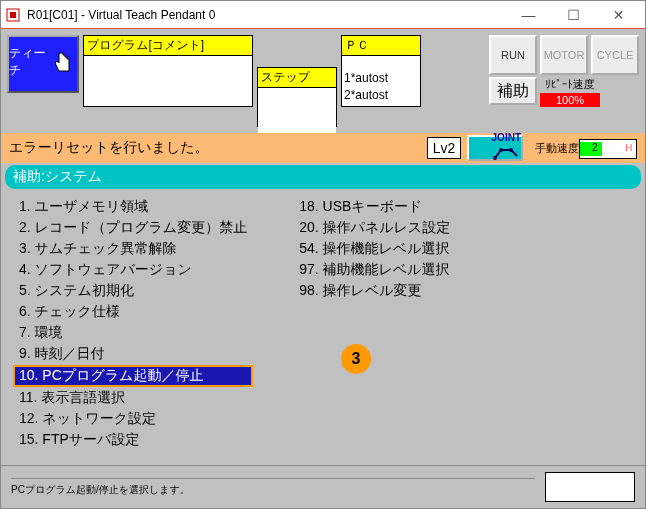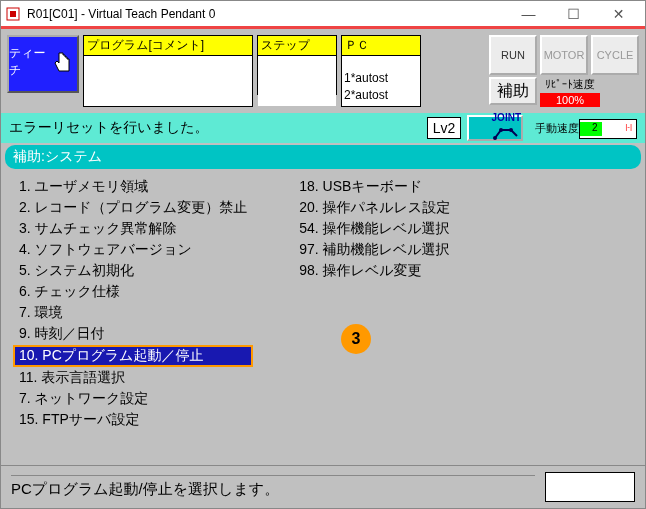--- a/index.html
+++ b/index.html
@@ -1,64 +1,64 @@
 <!DOCTYPE html>
 <html><head>
 <meta charset="utf-8">
 <style>
 * { box-sizing: border-box; margin: 0; padding: 0; }
 body { font-family: "MS Gothic", "Yu Gothic", sans-serif; font-size: 13px; background: #fff; }
 
 .window { width: 646px; height: 509px; border: 1px solid #888; background: #c0c0c0; display: flex; flex-direction: column; }
 
-.titlebar { height: 28px; background: #fff; display: flex; align-items: center; border-bottom: 3px solid #ef4444; padding: 0 4px; }
+.titlebar { height: 28px; background: #fff; display: flex; align-items: center; border-bottom: 1px solid #ef4444; padding: 0 4px; }
 .titlebar-icon { width: 16px; height: 16px; margin-right: 6px; }
 .titlebar-text { flex: 1; font-size: 12px; color: #000; }
 .titlebar-btn { width: 45px; height: 24px; display: flex; align-items: center; justify-content: center; color: #555; font-size: 14px; }
 
 .toolbar { display: flex; gap: 4px; padding: 6px; background: #c0c0c0; }
 .btn-teach { width: 72px; height: 58px; background: #2020ff; color: #fff; display: flex; flex-direction: row; align-items: center; justify-content: center; border: 2px outset #aaa; }
 .btn-teach-label { font-size: 12px; margin-bottom: 4px; }
 .panel-yellow { border: 1px solid #000; display: flex; flex-direction: column; }
 .panel-yellow-header { background: #ffff00; color: #000; text-align: left; font-size: 12px; padding: 1px 3px; border-bottom: 1px solid #000; }
 .panel-yellow-body { background: #fff; flex: 1; min-height: 50px; display: flex; flex-direction: column; justify-content: flex-end; font-size: 12px; padding: 2px; }
 .panel-prog { width: 170px; height: 72px; }
-.panel-step { width: 80px; height: 60px; }
+.panel-step { width: 80px; height: 60px; margin-top: 32px; }
 .panel-pc { width: 80px; height: 72px; }
 .panel-pc .panel-yellow-body div { line-height: 1.4; }
 .toolbar-right { display: flex; flex-direction: column; gap: 2px; margin-left: auto; }
 .toolbar-right-row1 { display: flex; gap: 3px; }
 .btn-square { width: 48px; height: 40px; background: #ececec; border: 2px outset #fff; display: flex; align-items: center; justify-content: center; font-size: 11px; color: #333; }
 .btn-square.disabled { color: #999; }
 .toolbar-right-row2 { display: flex; gap: 3px; align-items: flex-start; }
 .aux-btn { width: 48px; height: 28px; background: #ececec; border: 2px outset #fff; display: flex; align-items: center; justify-content: center; font-size: 16px; }
 .speed-box { display: flex; flex-direction: column; align-items: center; font-size: 11px; }
 .speed-bar { width: 60px; height: 14px; background: #ff0000; color: #fff; text-align: center; font-size: 11px; line-height: 14px; margin-top: 1px; }
 
-.msg-row { display: flex; align-items: center; padding: 2px 8px; gap: 6px; background: #5eead4; }
+.msg-row { display: flex; align-items: center; padding: 2px 8px; gap: 6px; background: #fdba74; }
 .msg-text { flex: 1; font-size: 14px; }
 .lv-box { width: 34px; height: 22px; background: #fff; border: 1px solid #000; display: flex; align-items: center; justify-content: center; font-size: 14px; }
 .joint-btn { width: 56px; height: 26px; background: #00c4c4; border: 2px outset #fff; display: flex; flex-direction: column; align-items: flex-end; justify-content: center; font-size: 10px; font-weight: bold; color: #0000aa; }
 .joint-btn svg { margin-top: 1px; }
 .manual-speed { display: flex; flex-direction: row; align-items: center; font-size: 11px; margin-left: 6px; }
 .manual-gauge { width: 58px; height: 20px; border: 1px solid #000; background: #fff; position: relative; margin-top: 1px; }
 .manual-gauge-fill { position: absolute; left: 0; top: 2px; height: 14px; width: 22px; background: #00ff00; }
 .manual-gauge-tick { position: absolute; right: 4px; top: 2px; font-size: 8px; color: #f00; }
 
 .section-header { background: #00c4c4; color: #fff; font-size: 14px; padding: 3px 8px; margin: 2px 4px 0 4px; border-radius: 10px; }
 
 .menu-area { background: #c0c0c0; flex: 1; padding: 8px 12px; display: flex; gap: 40px; position: relative; }
 .menu-col { display: flex; flex-direction: column; gap: 1px; }
 .menu-item { font-size: 14px; padding: 1px 6px; white-space: nowrap; }
 .menu-item.selected { background: #1818b0; color: #fff; border: 2px solid #ff9900; padding: 0 4px; }
 
 .annotation { width: 30px; height: 30px; border-radius: 50%; background: #ff9900; color: #000; font-size: 16px; font-weight: bold; display: flex; align-items: center; justify-content: center; position: absolute; }
 
 .status-bar { display: flex; padding: 6px 10px; gap: 10px; background: #c0c0c0; border-top: 1px solid #888; align-items: center; }
-.status-text { flex: 1; font-size: 15px; border-top: 1px solid #888; padding-top: 4px; }
+.status-text { flex: 1; font-size: 10px; border-top: 1px solid #888; padding-top: 4px; }
 .status-input { width: 90px; height: 30px; background: #fff; border: 1px solid #000; }
 </style>
 </head>
 <body>
 
 <div class="window">
 
   <div class="titlebar">
     <span class="titlebar-icon">
       <svg width="16" height="16" viewBox="0 0 16 16">
@@ -144,21 +144,21 @@
         <div class="menu-item">1. ユーザメモリ領域</div>
         <div class="menu-item">2. レコード（プログラム変更）禁止</div>
         <div class="menu-item">3. サムチェック異常解除</div>
         <div class="menu-item">4. ソフトウェアバージョン</div>
         <div class="menu-item">5. システム初期化</div>
         <div class="menu-item">6. チェック仕様</div>
         <div class="menu-item">7. 環境</div>
         <div class="menu-item">9. 時刻／日付</div>
         <div class="menu-item selected">10. PCプログラム起動／停止</div>
         <div class="menu-item">11. 表示言語選択</div>
-        <div class="menu-item">7. ネットワーク設定</div>
+        <div class="menu-item">12. ネットワーク設定</div>
         <div class="menu-item">15. FTPサーバ設定</div>
       </div>
     <div class="menu-col" id="menu-right">
         <div class="menu-item">18. USBキーボード</div>
         <div class="menu-item">20. 操作パネルレス設定</div>
         <div class="menu-item">54. 操作機能レベル選択</div>
         <div class="menu-item">97. 補助機能レベル選択</div>
         <div class="menu-item">98. 操作レベル変更</div>
       </div>
     <div class="annotation" style="left:340px;top:155px;">3</div>

